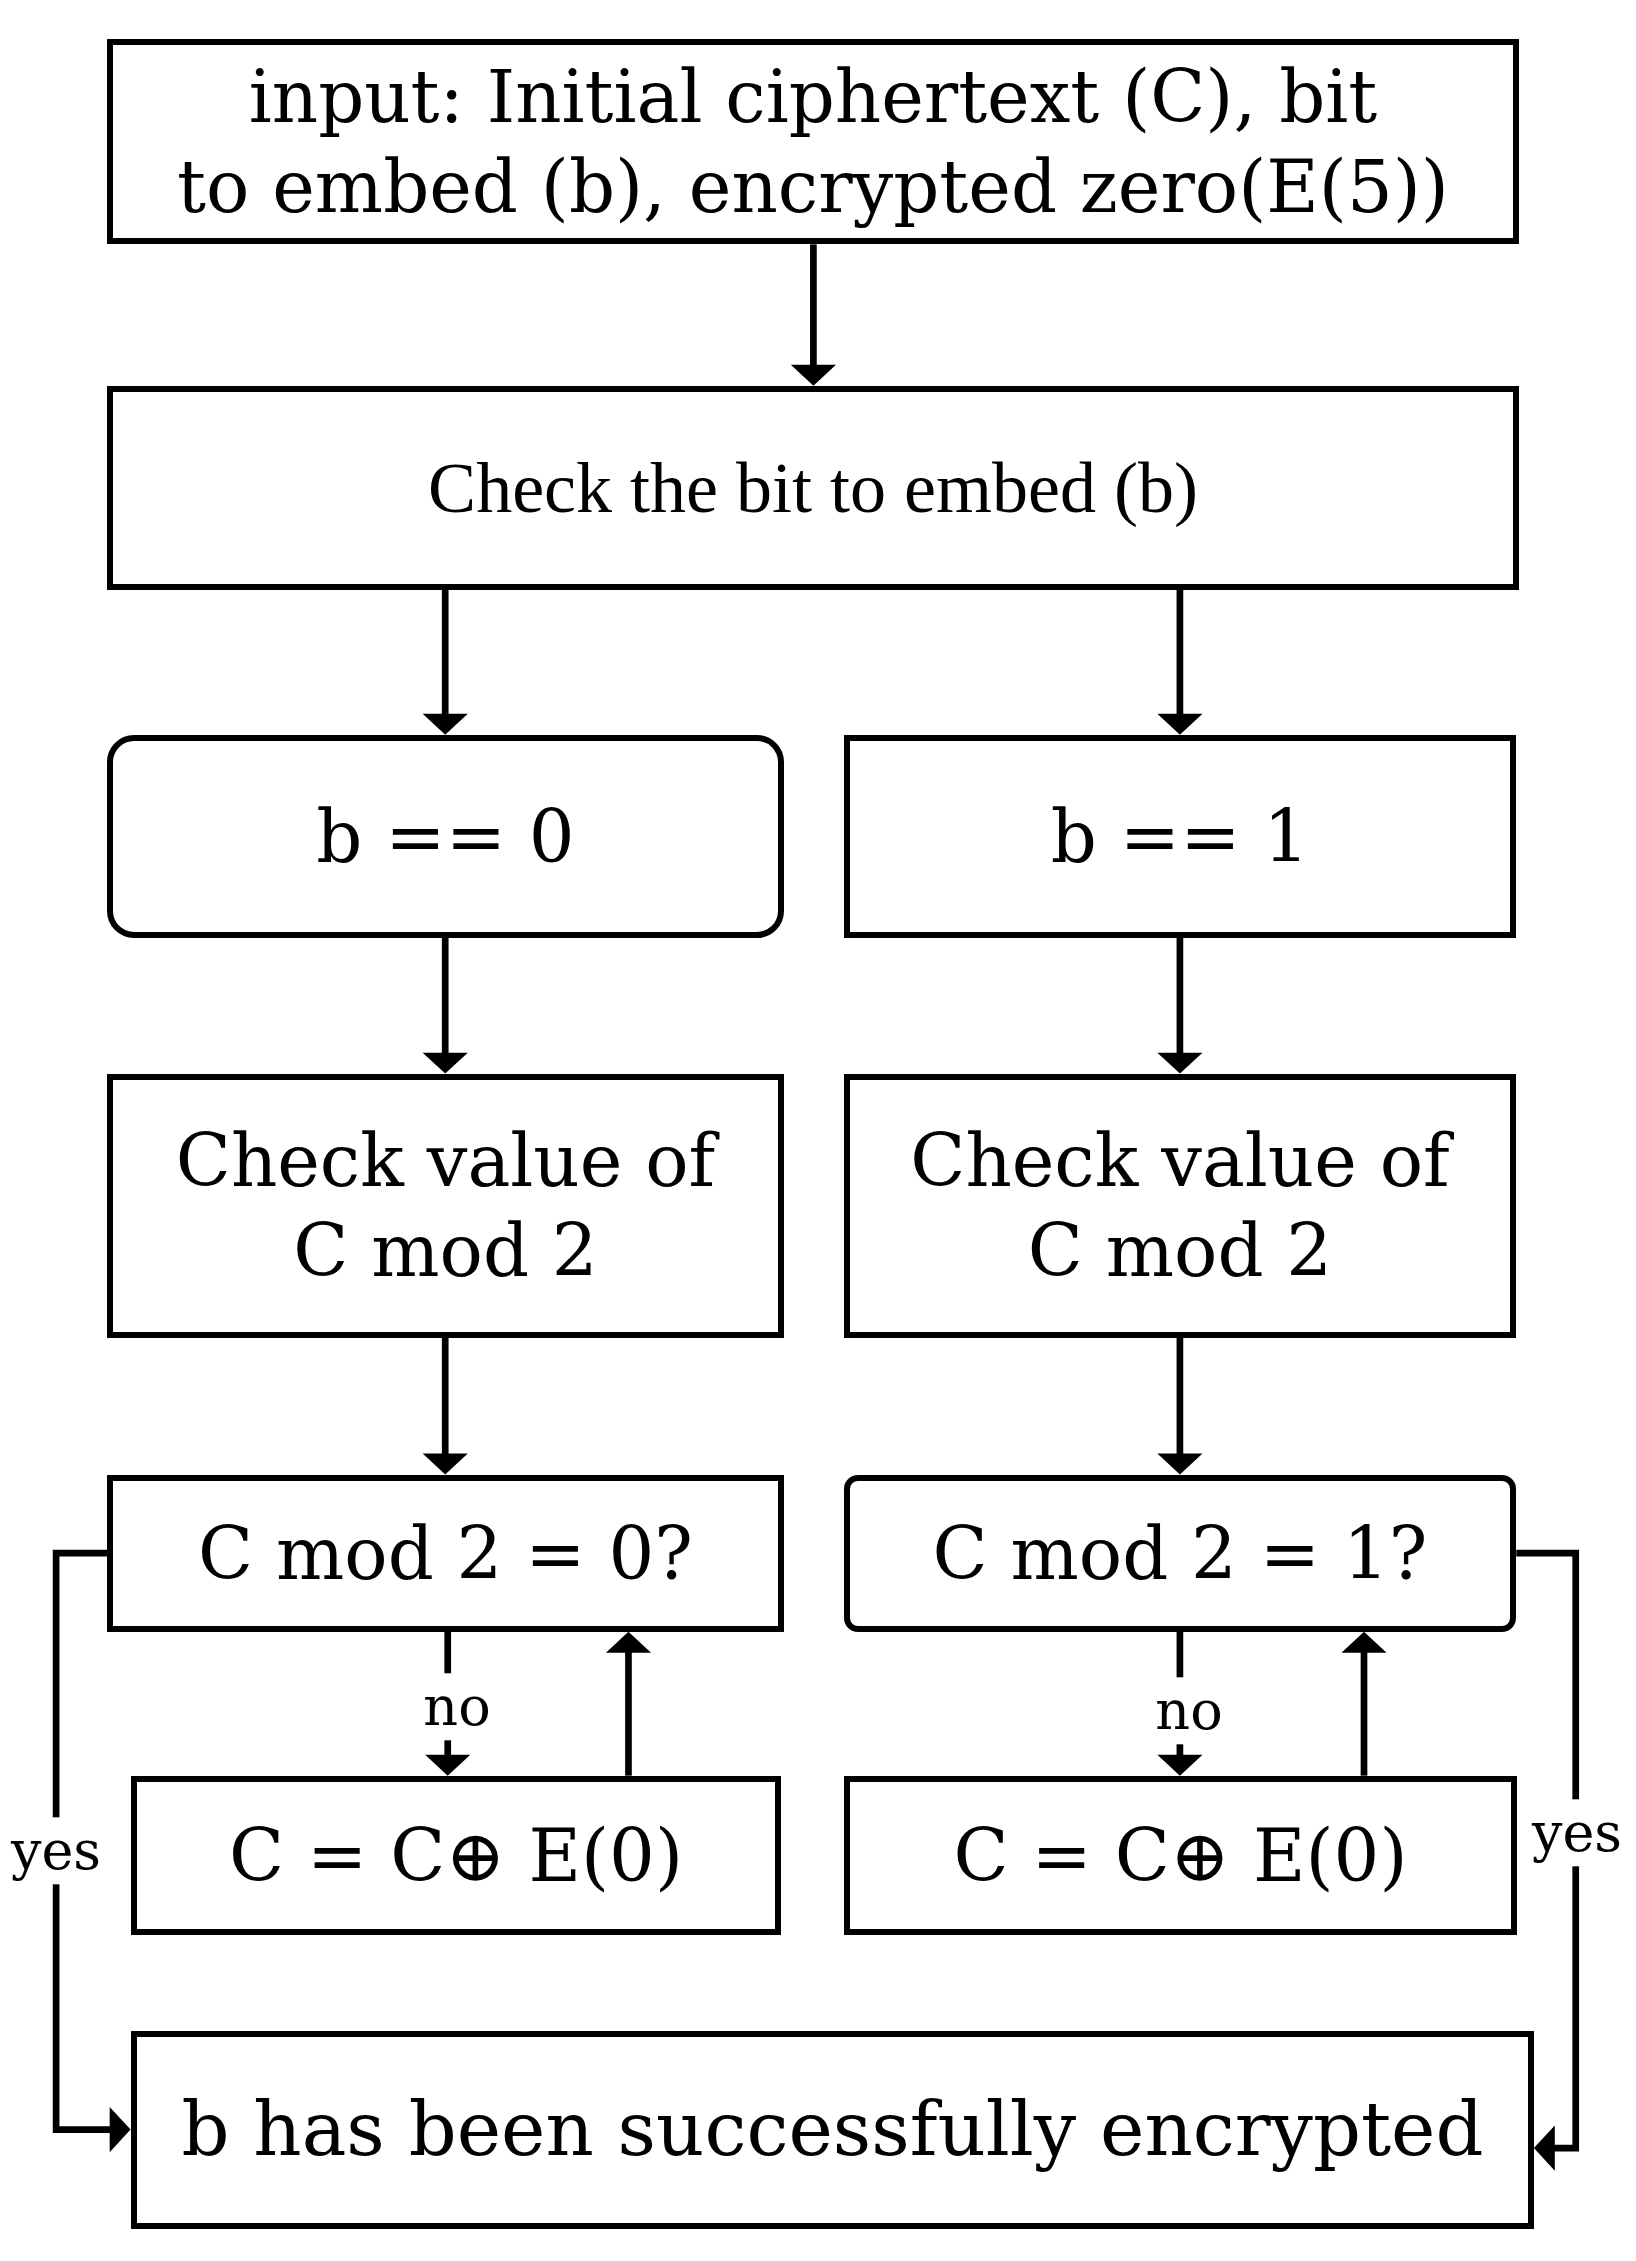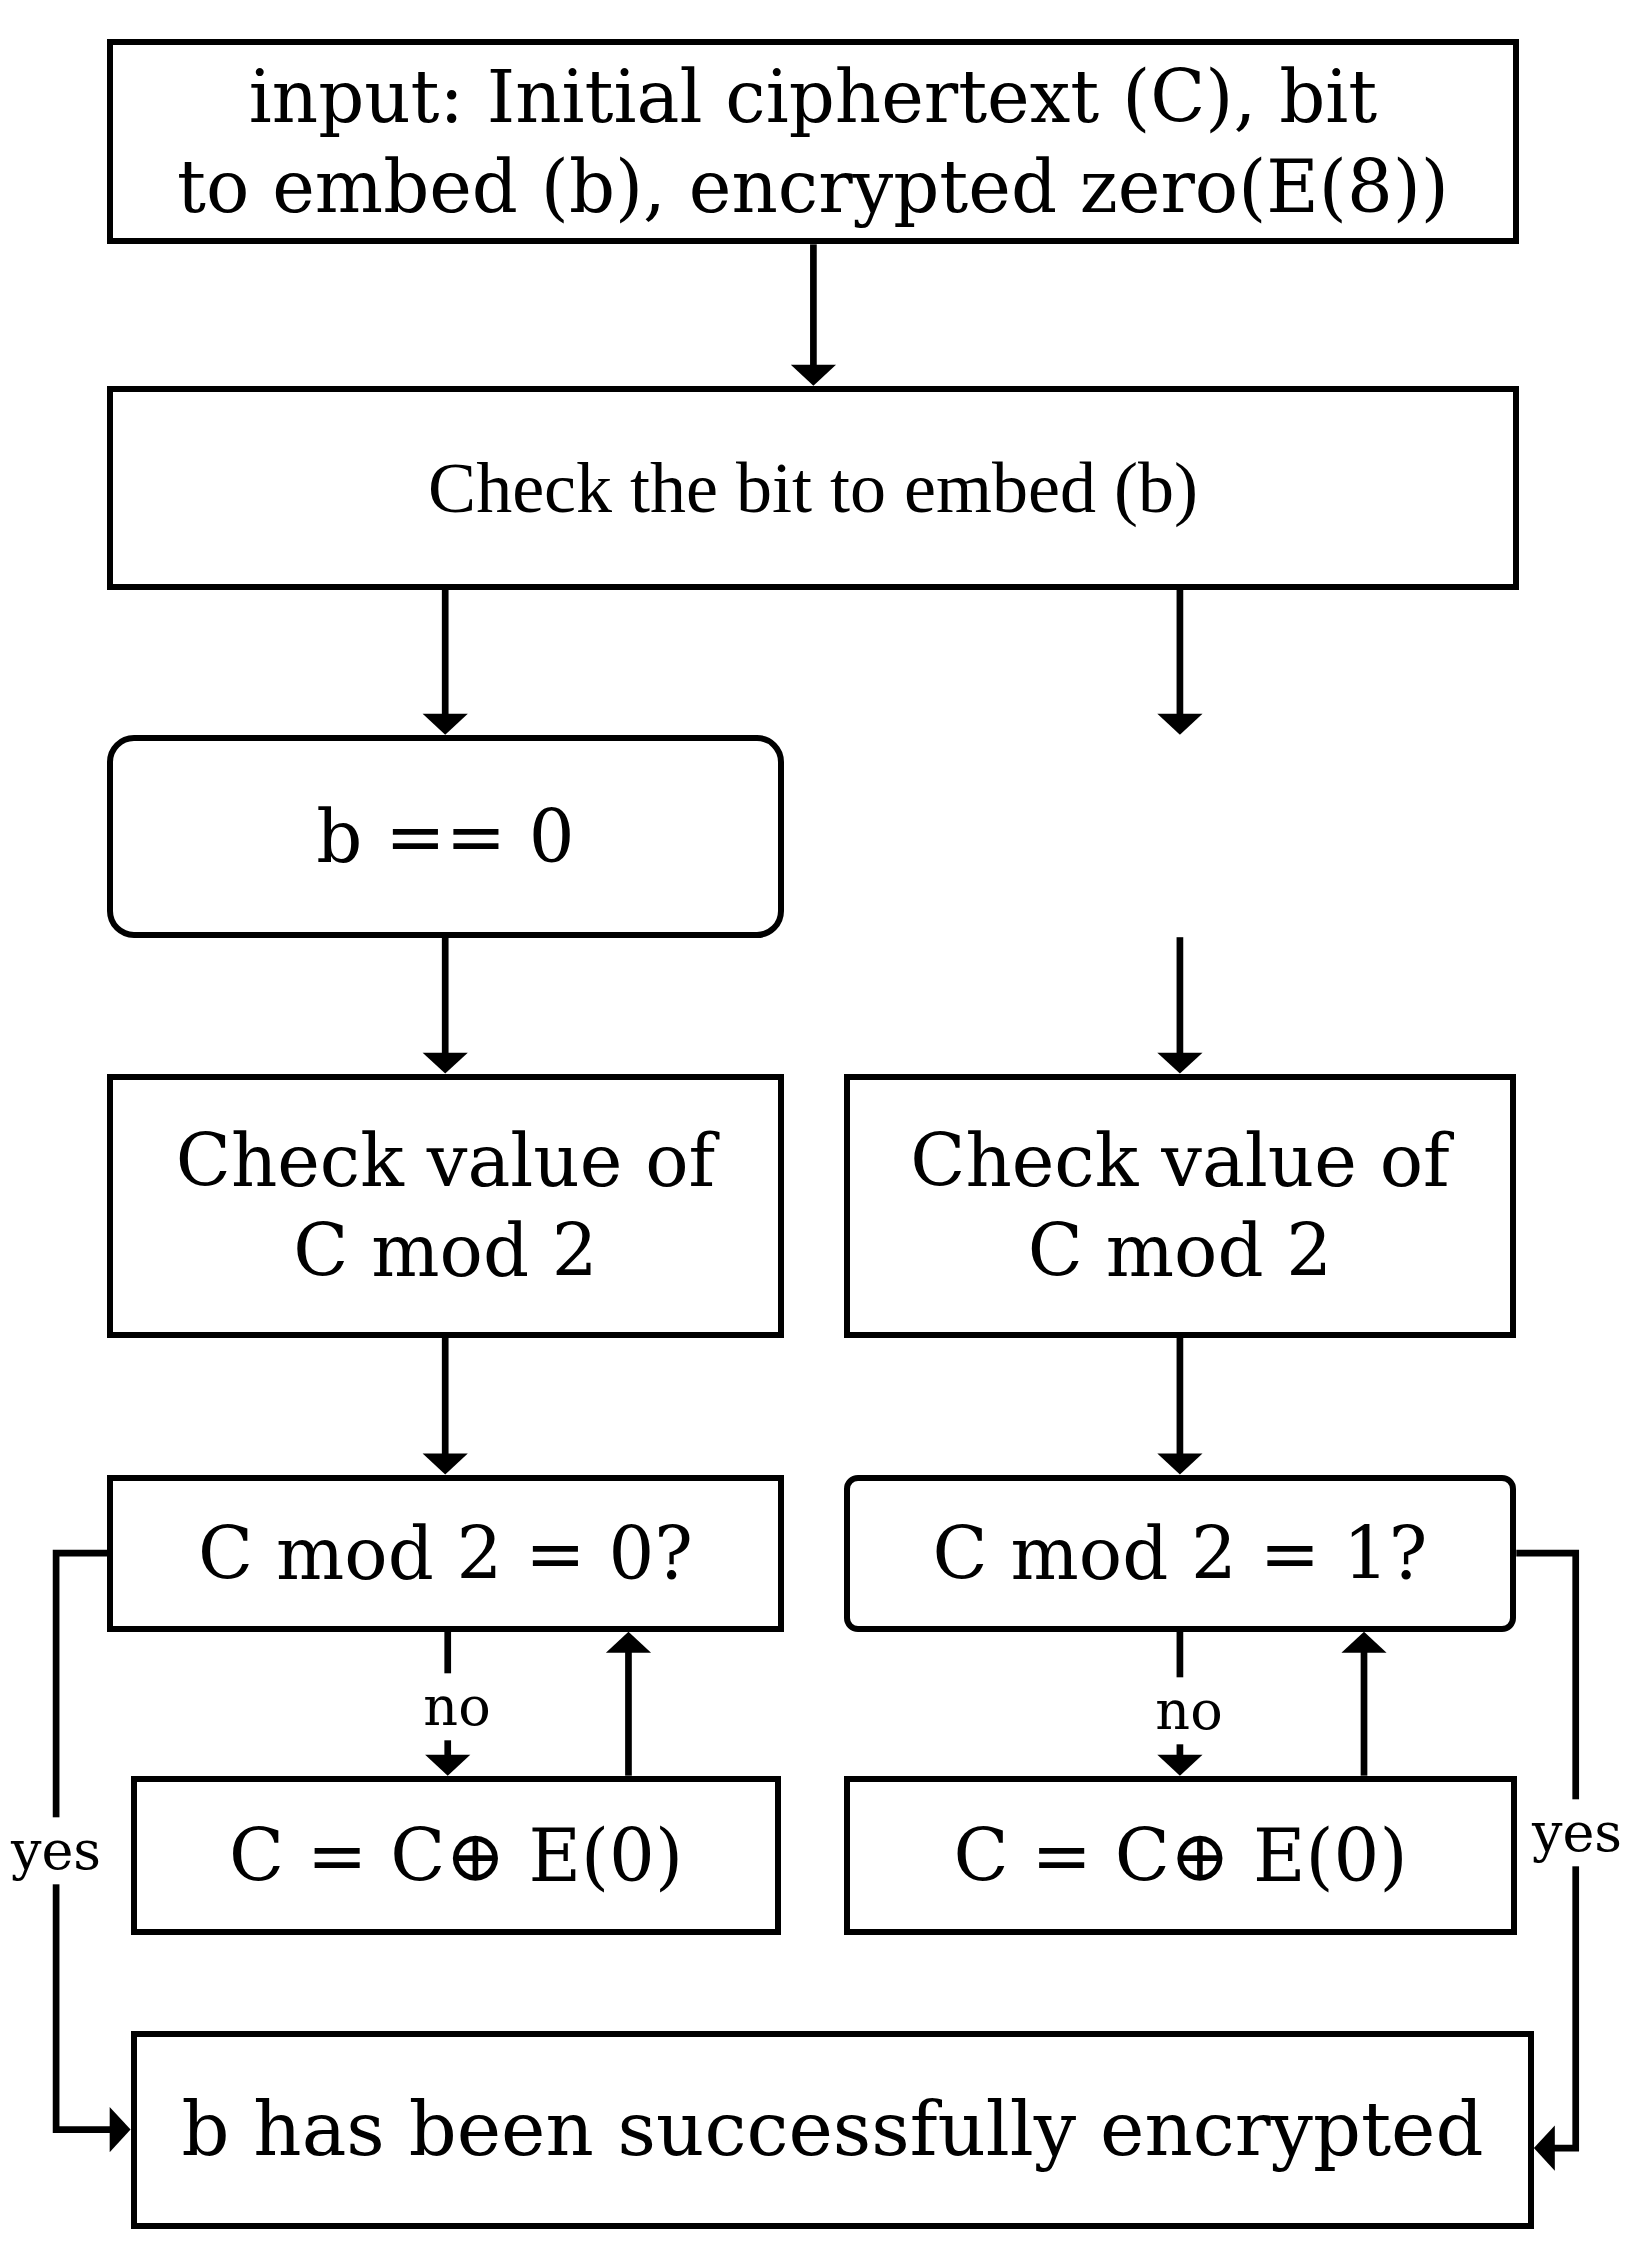--- a/index.html
+++ b/index.html
@@ -141,31 +141,34 @@
 
       <g>
         <polyline points="1812,1856 1883,1856 1883,2567 1857,2567" fill="none"></polyline>
         <polygon points="1858,2540 1858,2594 1833,2567" stroke="none"></polygon>
       </g>
     </g>
   </svg>
 
   <div class="node n-input fs-main">
     <div class="txt">input: Initial ciphertext (C), bit</div>
-    <div class="txt">to embed (b), encrypted zero(E(8))</div>
+    <div class="txt">to embed (b), encrypted zero(E(5))</div>
   </div>
 
   <div class="node n-checkbit fs-main">
     <div class="txt">Check the bit to embed (b)</div>
   </div>
 
   <div class="node n-b0 fs-main">
     <div class="txt">b == 0</div>
   </div>
 
+  <div class="node n-b1 fs-main">
+    <div class="txt">b == 1</div>
+  </div>
 
   <div class="node n-cvl fs-main">
     <div class="txt">Check value of</div>
     <div class="txt">C mod 2</div>
   </div>
 
   <div class="node n-cvr fs-main">
     <div class="txt">Check value of</div>
     <div class="txt">C mod 2</div>
   </div>

